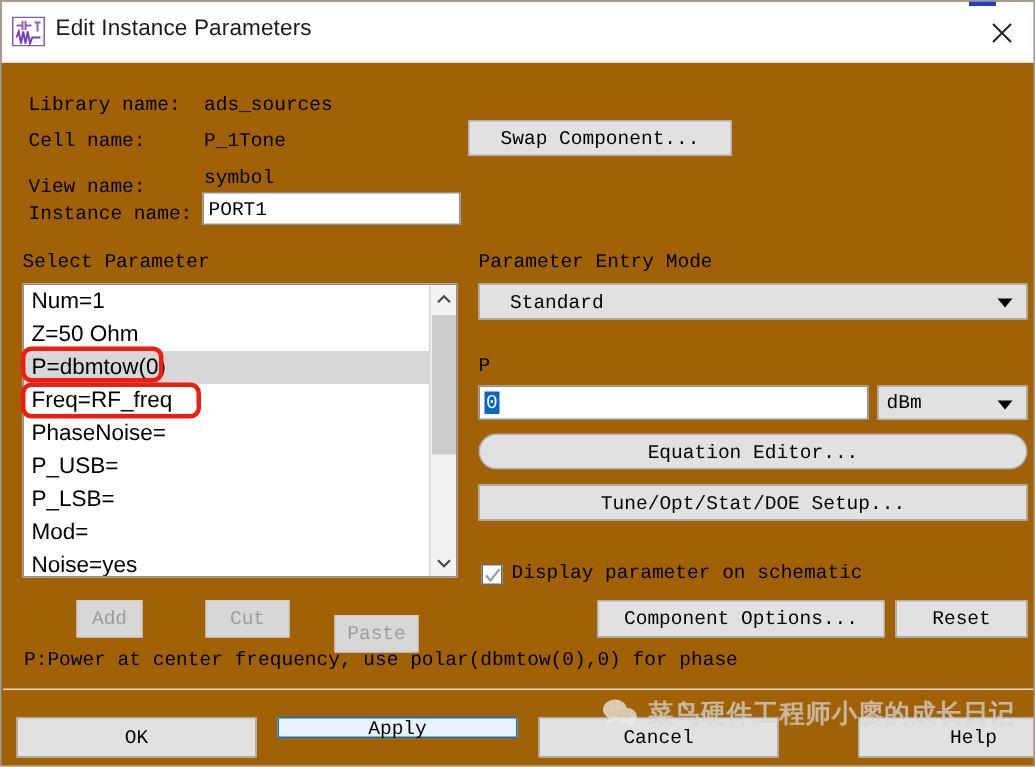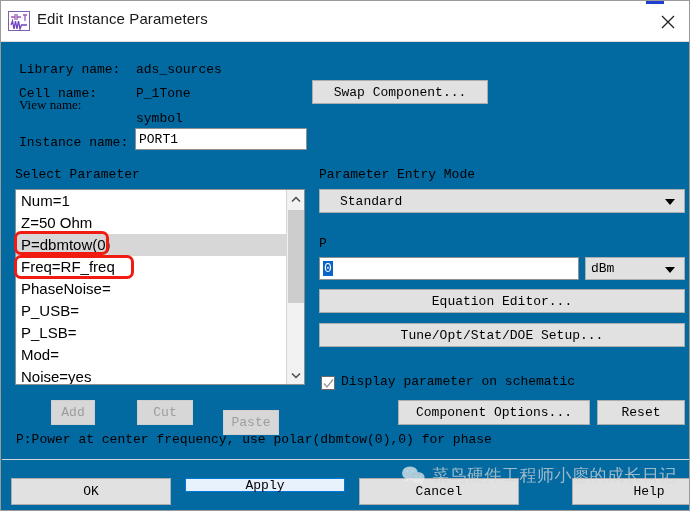--- a/index.html
+++ b/index.html
@@ -6,21 +6,21 @@
   html, body {
     margin: 0; padding: 0;
     width: 690px; height: 511px;
     overflow: hidden;
     background: #ffffff;
     font-family: "Liberation Sans", sans-serif;
   }
   #dialog {
     position: relative;
     width: 690px; height: 511px;
-    background: #0369a1;
+    background: #a16207;
     border: 1px solid #9a9a9a;
     overflow: hidden;
   }
 
   
   #titlebar {
     position: absolute; left: 0; top: 0;
     width: 690px; height: 41px;
     background: #ffffff;
     border-bottom: 1px solid #dcdcdc;
@@ -164,20 +164,21 @@
     border-radius: 7px;
     pointer-events: none;
   }
 
   
   #watermark {
     position: absolute; left: 400px; top: 463px;
     display: flex; align-items: center;
     pointer-events: none;
     opacity: 0.72;
+    font-weight: bold;
   }
   #wm-text {
     font-family: "Liberation Sans", sans-serif;
     font-size: 17px;
     color: #d8d8d8;
     white-space: nowrap;
     margin-left: 5px;
     letter-spacing: 0.5px;
   }
   #wm-logo { position: relative; width: 26px; height: 21px; }
@@ -211,21 +212,21 @@
       </svg>
     </span>
   </div>
 
   <span class="lbl mono" style="left:18px; top:61px;">Library name:</span>
   <span class="lbl mono" style="left:135px; top:61px;">ads_sources</span>
 
   <span class="lbl mono" style="left:18px; top:85px;">Cell name:</span>
   <span class="lbl mono" style="left:135px; top:85px;">P_1Tone</span>
 
-  <span class="lbl mono" style="left:18px; top:96px;font-family:Liberation Serif, serif;">View name:</span>
+  <span class="lbl mono" style="left:18px; top:116px;">View name:</span>
   <span class="lbl mono" style="left:135px; top:110px;">symbol</span>
 
   <span class="lbl mono" style="left:18px; top:134px;">Instance name:</span>
   <div class="tinput" style="left:134px; top:127px; width:172px; height:22px;">
     <span>PORT1</span>
   </div>
 
   <button class="btn" style="left:311px; top:79px; width:176px; height:24px;">Swap Component...</button>
 
   <span class="lbl mono" style="left:14px; top:166px;">Select Parameter</span>
@@ -276,21 +277,21 @@
 
   <div class="tinput" style="left:318px; top:256px; width:260px; height:23px;">
     <span style="background:#0a64c8; color:#ffffff; padding:0 1px;">0</span>
   </div>
 
   <div class="combo" style="left:584px; top:256px; width:100px; height:23px;">
     <span>dBm</span>
     <span class="arrow"></span>
   </div>
 
-  <button class="btn" style="left:318px; top:288px; width:366px; height:24px;">Equation Editor...</button>
+  <button class="btn" style="left:318px; top:288px; width:366px; height:24px;border-radius:12px;">Equation Editor...</button>
 
   <button class="btn" style="left:318px; top:322px; width:366px; height:24px;">Tune/Opt/Stat/DOE Setup...</button>
 
   <div id="chk-box">
     <svg width="11" height="11" viewBox="0 0 11 11">
       <path d="M1 5.5 L4 9 L10 1.5" stroke="#9a9a9a" stroke-width="1.4" fill="none"></path>
     </svg>
   </div>
   <span class="lbl mono" style="left:340px; top:373px;">Display parameter on schematic</span>
 

